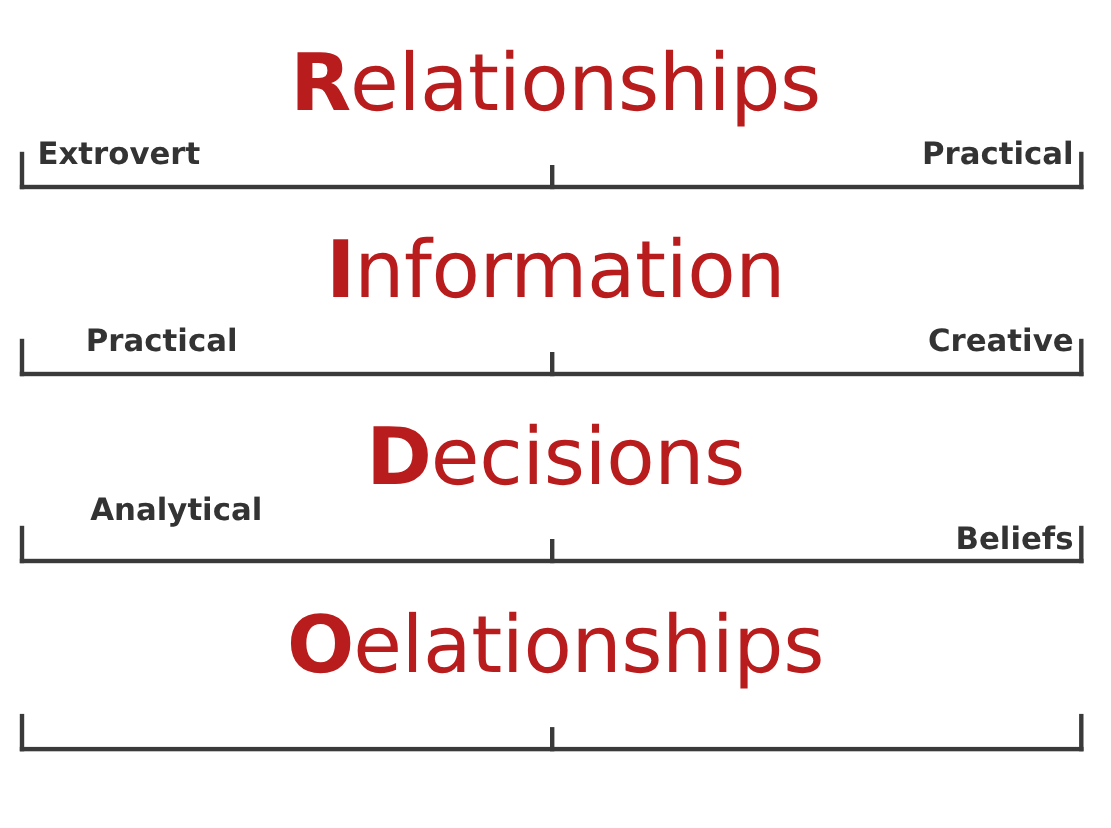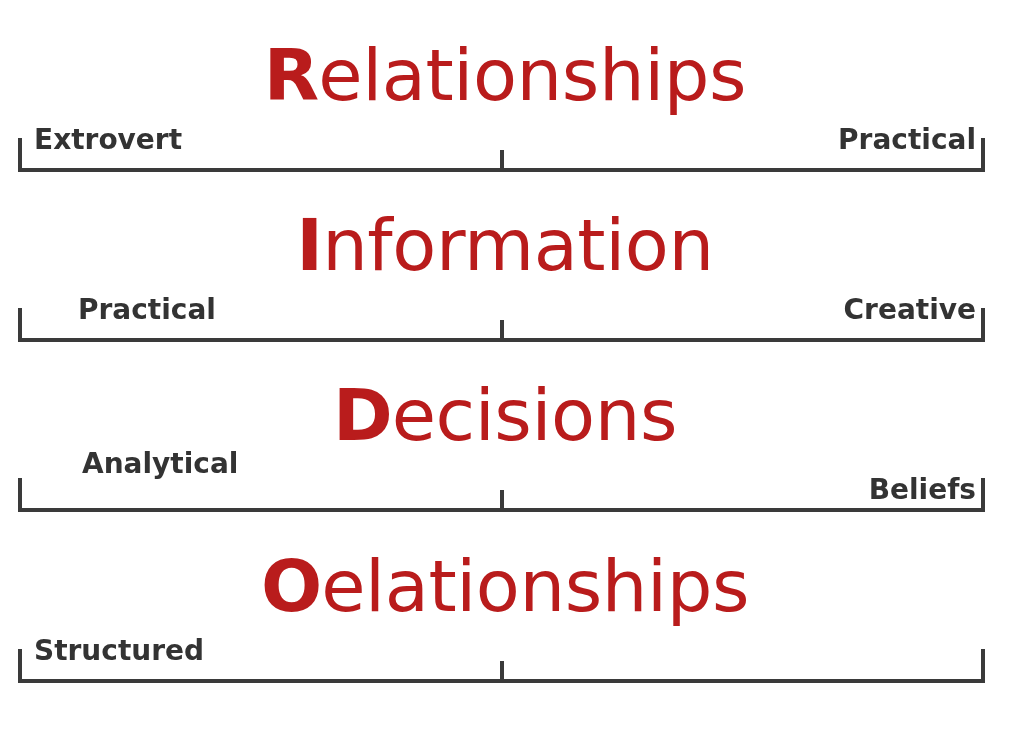--- a/index.html
+++ b/index.html
@@ -145,21 +145,20 @@
       <div class="tick-mid"></div>
       <div class="tick-end right"></div>
       <div class="baseline"></div>
     </div>
   </div>
 
   <div class="scale-row" style="top: 545px;">
     <div class="dimension-title" style="top: 12px;">
       <span class="lead-cap">O</span><span class="rest">elationships</span>
     </div>
-    <div class="pole-label pole-left" style="top: 90px;">Structured</div>
     <div class="axis" style="top: 104px;">
       <div class="tick-end left"></div>
       <div class="tick-mid"></div>
       <div class="tick-end right"></div>
       <div class="baseline"></div>
     </div>
   </div>
 
 </div>
 

